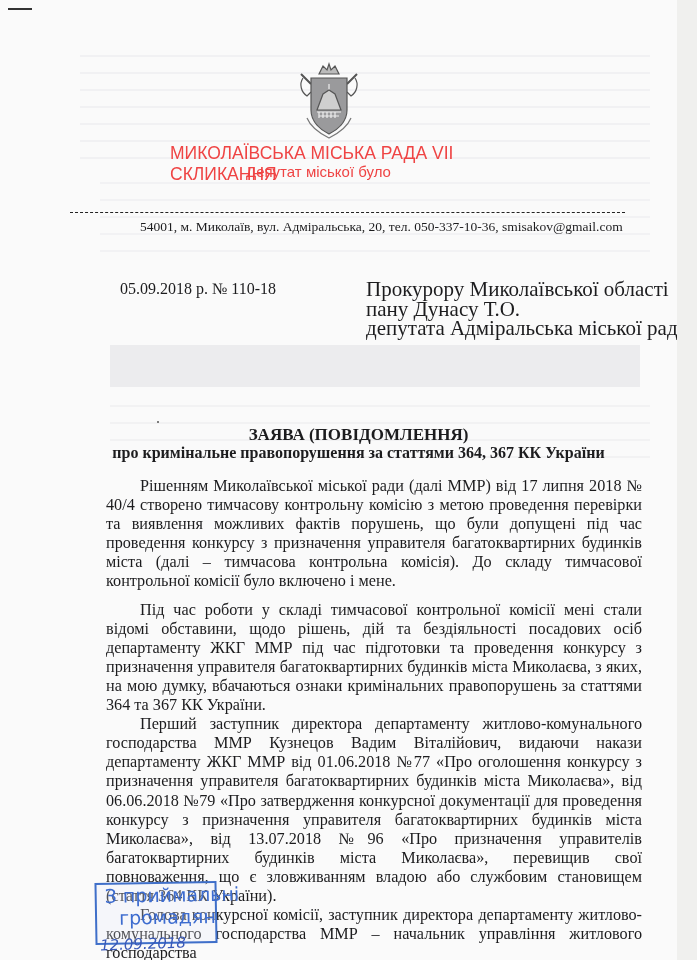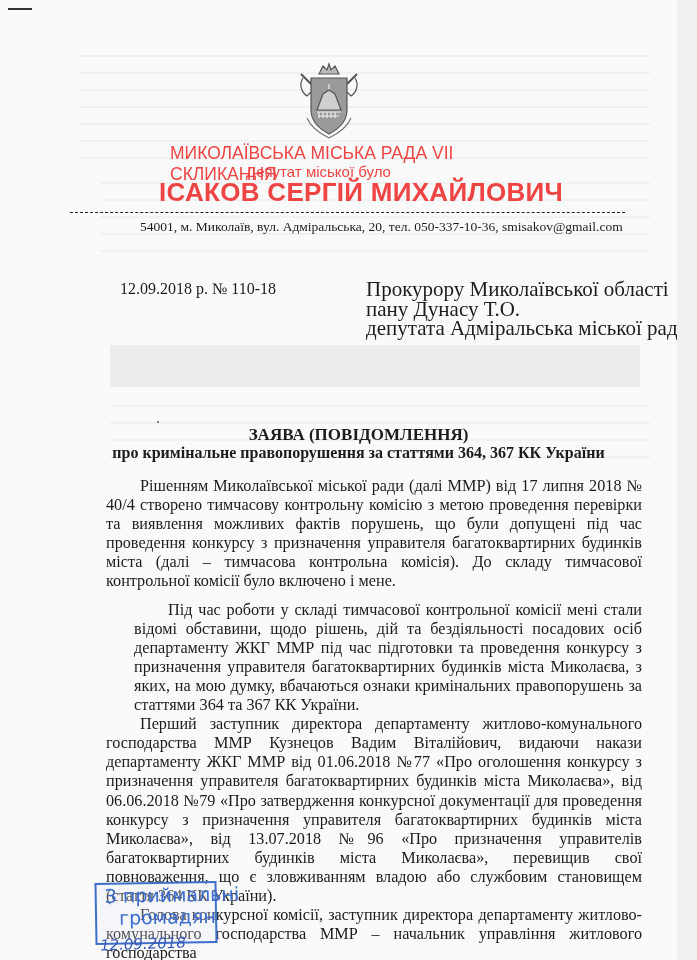--- a/index.html
+++ b/index.html
@@ -27,21 +27,21 @@
   .hdr-contact { position: absolute; left: 140px; top: 219px; font-size: 13.5px; }
   .regno { position: absolute; left: 120px; top: 280px; font-size: 16px; }
   .addressee { position: absolute; left: 366px; top: 280px; font-size: 21px; line-height: 19.5px; }
   .addressee div { white-space: nowrap; }
   .dot { position: absolute; left: 157px; top: 421px; width: 2px; height: 2px; background: #555; border-radius: 1px; }
   .title { position: absolute; left: 0; width: 697px; text-align: center; font-weight: bold; }
   .title1 { top: 425px; font-size: 17px; left: 10px; }
   .title2 { top: 444px; font-size: 16px; left: 10px; }
   .body { position: absolute; left: 106px; top: 477px; width: 536px; font-size: 16.2px; line-height: 19.1px; text-align: justify; }
   .body p { margin: 0 0 0 0; text-indent: 34px; font-family: Liberation Serif, serif; }
-  .body p.gap { margin-top: 9px; margin-left: 28px; }
+  .body p.gap { margin-top: 9px; }
   .body p.gap2 { }
   .stamp {
     position: absolute; left: 95px; top: 882px; width: 118px; height: 58px;
     border: 2px solid #3f6fc9; color: #3d6ccf;
     font-family: "DejaVu Sans", sans-serif; font-size: 19px; line-height: 22px;
     transform: rotate(-1deg); background: rgba(230,237,252,0.25);
   }
   .stamp div { padding-left: 8px; white-space: nowrap; }
   .stamp .l2 { padding-left: 22px; }
   .stamp-date {
@@ -74,25 +74,24 @@
       <path d="M14 16 L50 16 L50 48 C50 60 40 68 32 72 C24 68 14 60 14 48 Z" fill="#9a9a9c"></path>
       <path d="M32 22 L32 30" stroke="#eee"></path>
       <path d="M26 32 L32 28 L38 32 L44 48 L20 48 Z" fill="#cfcfcf"></path>
       <path d="M20 50 L44 50 M22 54 L42 54 M22 50 L22 56 M26 50 L26 56 M30 50 L30 56 M34 50 L34 56 M38 50 L38 56" stroke="#eee"></path>
       <path d="M10 56 C14 66 24 72 32 76 C40 72 50 66 54 56" stroke="#777"></path>
     </g>
   </svg>
 
   <div class="hdr hdr-council">МИКОЛАЇВСЬКА МІСЬКА РАДА VII СКЛИКАННЯ</div>
   <div class="hdr hdr-role">Депутат  міської було</div>
-  <div class="hdr hdr-name">ІСАКОВ СЕРГІЙ МИХАЙЛОВИЧ</div>
   <div class="hdr-rule"></div>
   <div class="hdr-contact">54001, м. Миколаїв, вул. Адміральська, 20, тел. 050-337-10-36, smisakov@gmail.com</div>
 
-  <div class="regno">12.09.2018 р. № 110-18</div>
+  <div class="regno">05.09.2018 р. № 110-18</div>
 
   <div class="addressee">
     <div>Прокурору Миколаївської області</div>
     <div>пану Дунасу Т.О.</div>
     <div>депутата Адміральська міської ради</div>
   </div>
 
   <div class="dot"></div>
 
   <div class="title title1">ЗАЯВА (ПОВІДОМЛЕННЯ)</div>

